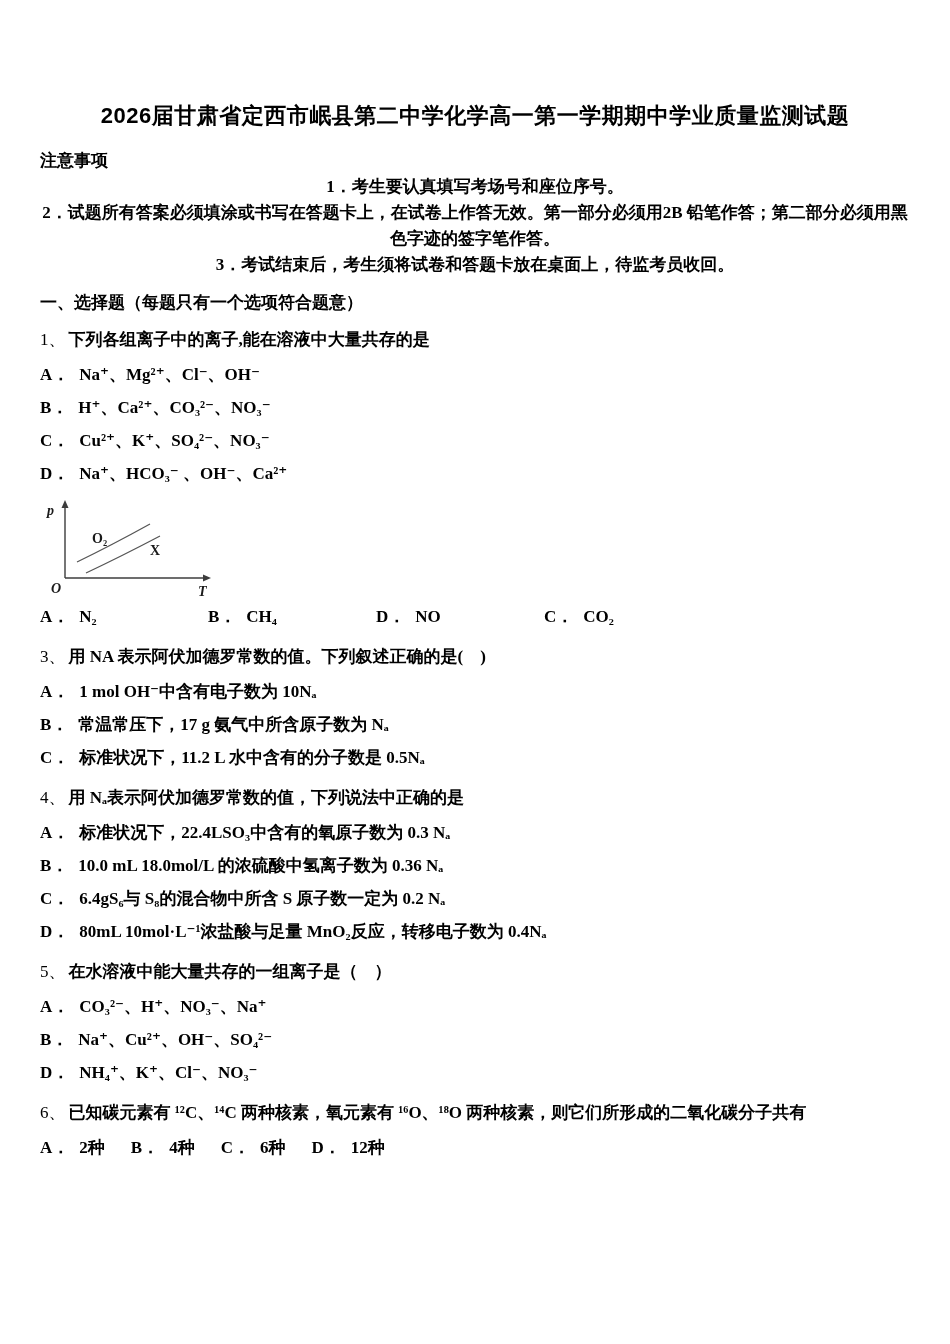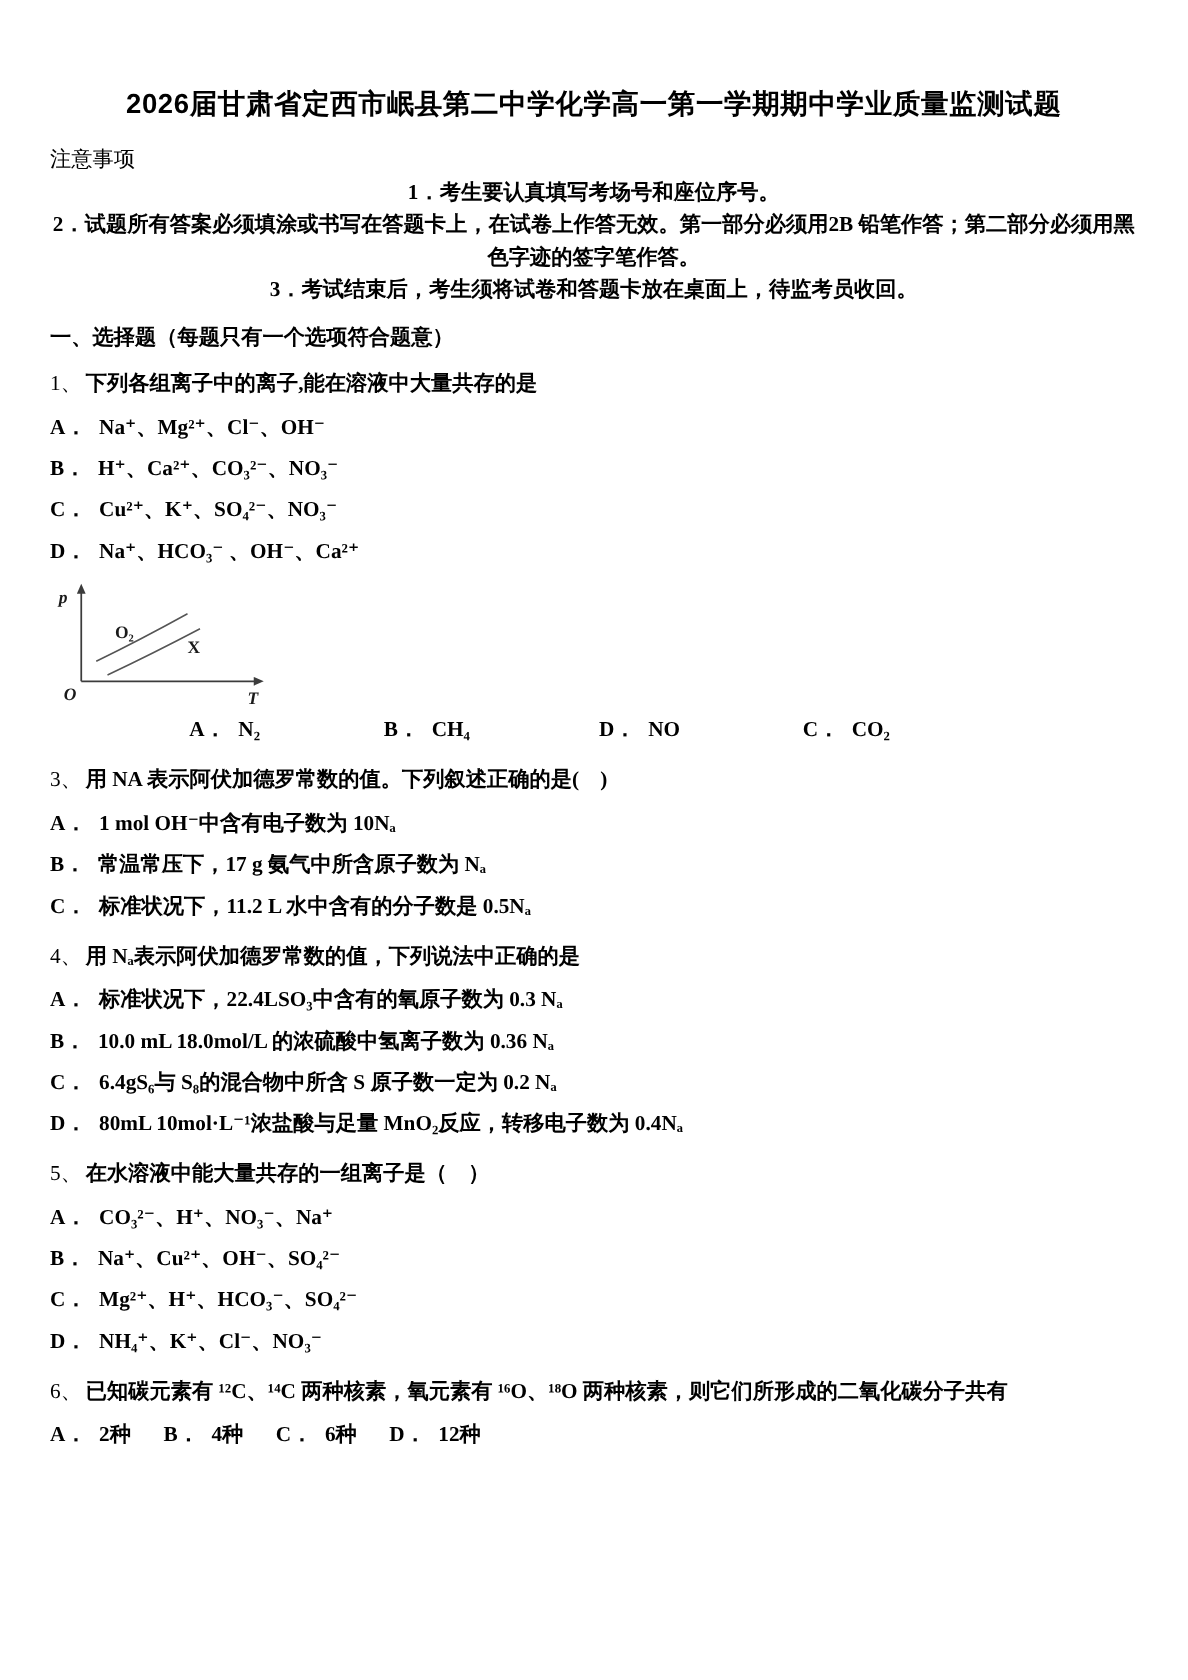--- a/index.html
+++ b/index.html
@@ -3,50 +3,50 @@
 <meta charset="utf-8">
 <style>
   html, body { margin: 0; padding: 0; }
   body {
     width: 950px;
     min-height: 1344px;
     background: #ffffff;
     color: #000000;
     font-family: "Liberation Serif", "DejaVu Serif", serif;
   }
-  .page { box-sizing: border-box; width: 950px; padding: 67px 40px 30px 40px; }
+  .page { box-sizing: border-box; width: 950px; padding: 100px 40px 30px 40px; }
 
   .title {
     margin: 0;
     text-align: center;
     font-size: 22px;
     line-height: 32px;
     font-weight: bold;
     font-family: "Liberation Sans", "DejaVu Sans", sans-serif;
     letter-spacing: 0.5px;
   }
 
   .notice { margin-top: 16px; font-size: 17px; line-height: 26px; font-weight: bold; }
-  .notice-heading { font-weight: normal; }
+  .notice-heading { font-weight: bold; }
   .notice-item { font-weight: bold; text-align: center; }
 
   .section-heading { margin-top: 12px; font-size: 17px; line-height: 26px; font-weight: bold; }
 
   .question { margin-top: 8px; font-size: 17px; }
   .stem { line-height: 32px; }
   .qnum { font-weight: normal; margin-right: 3px; }
   .qtext { font-weight: bold; }
 
   .opt { line-height: 33px; font-weight: bold; white-space: nowrap; }
   .opt-label { margin-right: 10px; }
   .opt-text { }
 
   .options-vertical { margin-top: 2px; }
   .options-row-wide { display: flex; margin-top: 2px; }
-  .options-row-wide .opt { width: 168px; text-align: right; }
+  .options-row-wide .opt { width: 168px; }
   .options-row-tight { display: flex; margin-top: 2px; text-align: center; }
   .options-row-tight .opt { margin-right: 26px; }
 
   .figure { display: block; margin: 4px 0 2px -8px; }
   .figure line, .figure path { stroke: #3c3c3c; fill: none; }
   .figure .axis { stroke-width: 1.4; }
   .figure .curve { stroke-width: 1.2; stroke: #555555; }
   .figure polygon { fill: #3c3c3c; stroke: none; }
   .figure text {
     font-family: "Liberation Serif", "DejaVu Serif", serif;
@@ -127,21 +127,20 @@
     </div>
   </div>
 
   <div class="question">
     <div class="stem">
       <span class="qnum">5、</span><span class="qtext">在水溶液中能大量共存的一组离子是（　）</span>
     </div>
     <div class="options-vertical">
       <div class="opt"><span class="opt-label">A．</span><span class="opt-text">CO₃²⁻、H⁺、NO₃⁻、Na⁺</span></div>
       <div class="opt"><span class="opt-label">B．</span><span class="opt-text">Na⁺、Cu²⁺、OH⁻、SO₄²⁻</span></div>
-      <div class="opt"><span class="opt-label">C．</span><span class="opt-text">Mg²⁺、H⁺、HCO₃⁻、SO₄²⁻</span></div>
       <div class="opt"><span class="opt-label">D．</span><span class="opt-text">NH₄⁺、K⁺、Cl⁻、NO₃⁻</span></div>
     </div>
   </div>
 
   <div class="question">
     <div class="stem">
       <span class="qnum">6、</span><span class="qtext">已知碳元素有 ¹²C、¹⁴C 两种核素，氧元素有 ¹⁶O、¹⁸O 两种核素，则它们所形成的二氧化碳分子共有</span>
     </div>
     <div class="options-row-tight">
       <div class="opt"><span class="opt-label">A．</span><span class="opt-text">2种</span></div>

